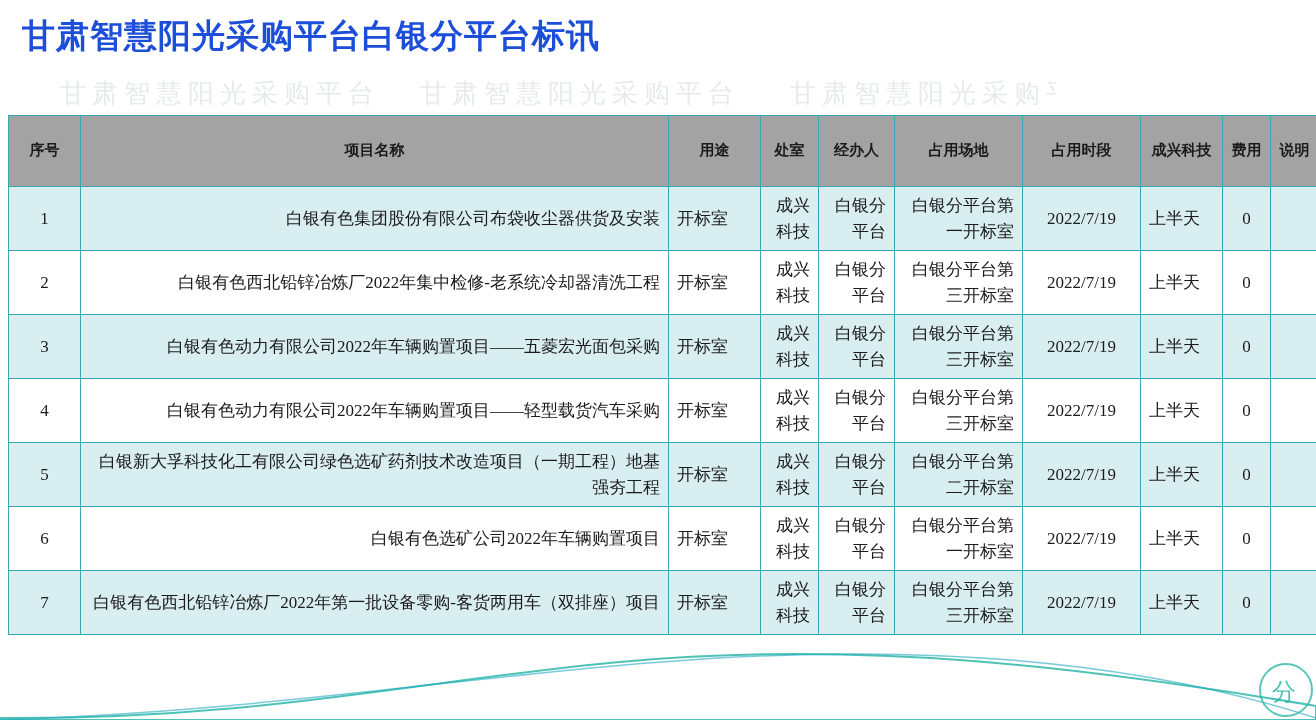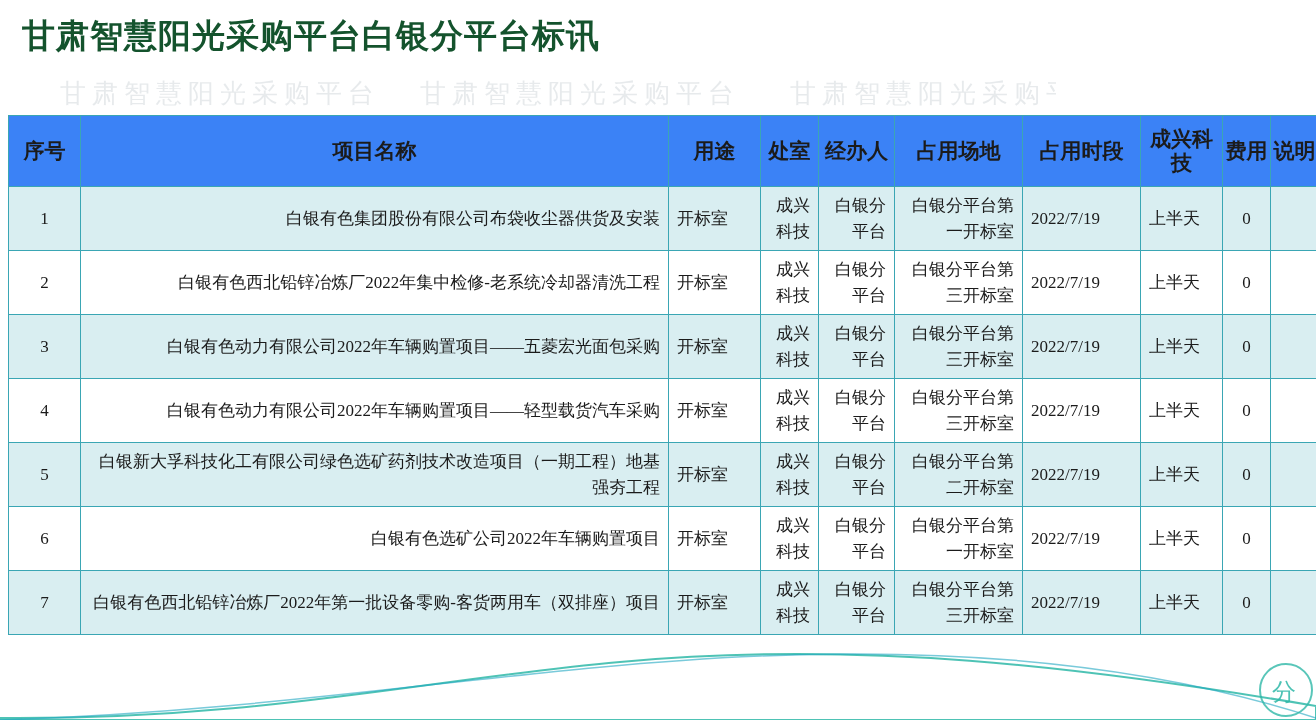--- a/index.html
+++ b/index.html
@@ -25,21 +25,21 @@
     pointer-events: none;
   }
   .swoosh svg { display:block; }
 
   .page-title {
     position: absolute;
     left: 22px;
     top: 14px;
     font-size: 33px;
     font-weight: bold;
-    color: #14532d;
+    color: #1d4ed8;
     letter-spacing: 1px;
     font-family: "Liberation Sans", sans-serif;
     white-space: nowrap;
   }
 
   .wm {
     position: absolute;
     top: 72px;
     left: 0;
     width: 1056px;
@@ -66,41 +66,41 @@
     table-layout: fixed;
     background: transparent;
   }
   table.main th, table.main td {
     border: 1px solid #3aa6b4;
     vertical-align: middle;
     padding: 6px 8px;
     color: #1b1b1b;
   }
   table.main thead th {
-    background: #3b82f6;
-    font-size: 21px;
+    background: #a3a3a3;
+    font-size: 15px;
     font-weight: bold;
     text-align: center;
     line-height: 1.15;
     height: 62px;
     padding: 4px 2px;
   }
   table.main tbody td {
     font-size: 17px;
     line-height: 1.5;
     height: 46px;
   }
   tbody tr.odd td { background: #d9eef1; }
   tbody tr.even td { background: #ffffff; }
 
   td.c-idx   { text-align: center; font-size: 17px; }
   td.c-name  { text-align: right; padding-left: 14px; }
   td.c-mid   { }
   td.c-small { text-align: right; line-height: 1.35; }
-  td.c-date  { text-align: left; white-space: nowrap; }
+  td.c-date  { text-align: center; white-space: nowrap; }
   td.c-fee   { text-align: center; }
   td.c-note  { text-align: center; }
 
   .col-idx   { width: 72px; }
   .col-name  { width: 588px; }
   .col-use   { width: 92px; }
   .col-dept  { width: 58px; }
   .col-agent { width: 76px; }
   .col-site  { width: 128px; }
   .col-time  { width: 118px; }

